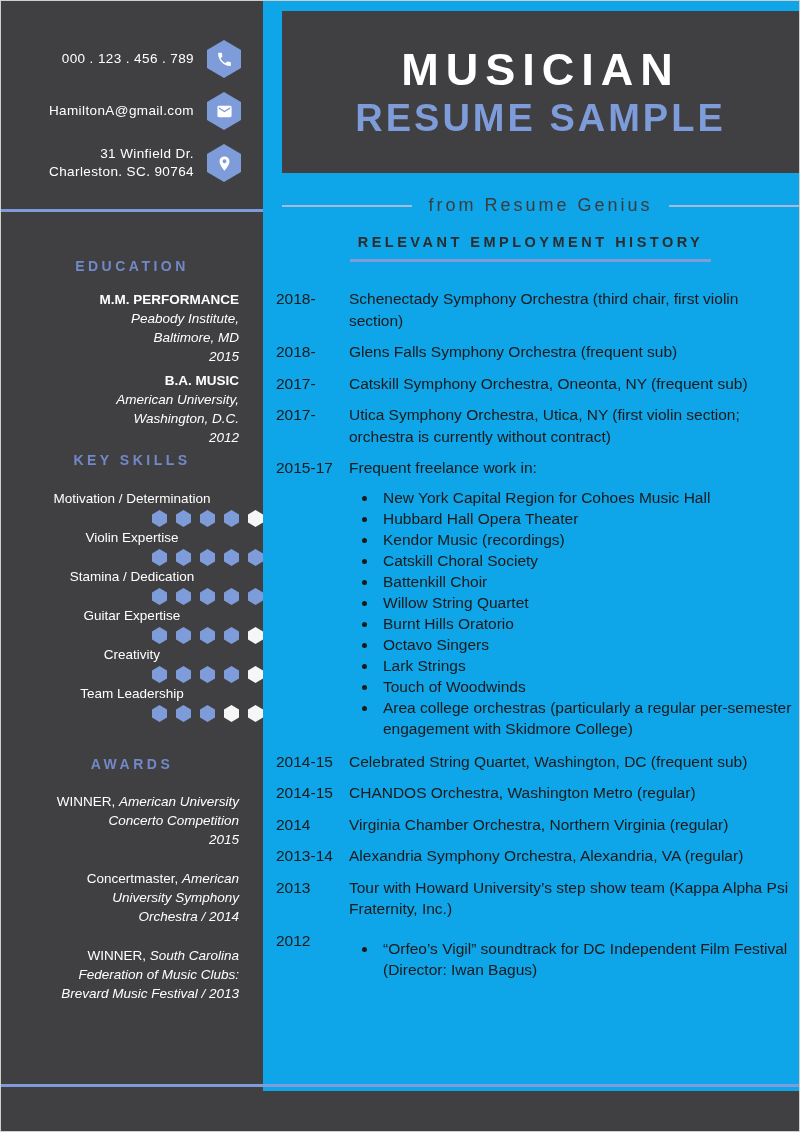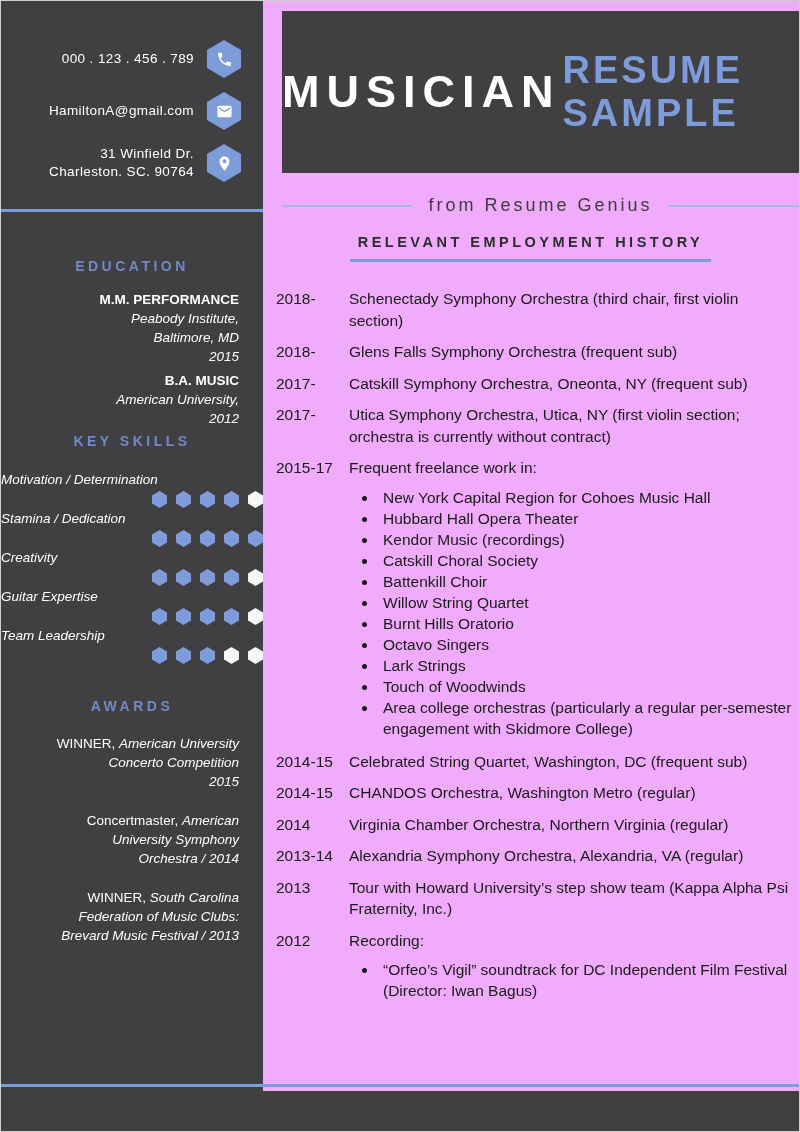--- a/index.html
+++ b/index.html
@@ -1,18 +1,18 @@
 <!DOCTYPE html>
 <html style="--dark: #404042; --accent: #7e9cd9; --heading-blue: #7289c9; --line-light: #a9b9dd; --text-dark: #1a1a1a;"><head>
 <meta charset="utf-8">
 <style>
   html,body { margin:0; padding:0; background:#ffffff; }
   .page {
     position:relative; width:800px; height:1132px; box-sizing:border-box;
-    border:1px solid #cfcfcf; background:#f0abfc; overflow:hidden;
+    border:1px solid #cfcfcf; background:#0ea5e9; overflow:hidden;
     font-family:"Liberation Sans", sans-serif; color:var(--text-dark, #1a1a1a);
   }
 
   
   .sidebar {
     position:absolute; left:0; top:0; width:262px; height:1092px;
     background:var(--dark, #404042); color:#ffffff; box-sizing:border-box;
   }
   .contact { padding-top:38px; }
   .contact-row {
@@ -35,40 +35,40 @@
   #education-heading { margin-top:46px; }
   #skills-heading   { }
   #awards-heading   { margin-top:34px; }
 
   .edu-list { margin-top:16px; padding:0 24px 0 20px; text-align:right; }
   .edu-entry { font-size:13.5px; line-height:19px; margin-bottom:5px; }
   .edu-degree { font-weight:600; }
   .edu-line { font-style:italic; }
 
   .skills-list { margin-top:22px; }
-  .skill-item { text-align:left; margin-bottom:2px;font-style:italic; }
+  .skill-item { text-align:center; margin-bottom:2px; }
   .skill-label { font-size:13.5px; line-height:17px; margin-bottom:3px; }
   .hex-row { display:flex; justify-content:flex-end; gap:9px; }
   .hex {
     width:15px; height:17px;
     clip-path:polygon(50% 0,100% 26%,100% 74%,50% 100%,0 74%,0 26%);
   }
   .hex-filled { background:var(--accent, #7e9cd9); }
   .hex-empty  { background:#f6f6f6; }
 
   .awards-list { margin-top:20px; padding:0 24px 0 26px; text-align:right; }
   .award-entry { font-size:13.5px; line-height:19px; margin-bottom:20px; }
   .award-entry em { font-style:italic; }
   .award-prefix { font-style:normal; }
 
   
   .title-box {
     position:absolute; left:281px; right:0; top:10px; height:162px;
     background:var(--dark, #404042);
-    display:flex; flex-direction:row; justify-content:center; align-items:center; gap:2px;
+    display:flex; flex-direction:column; justify-content:center; align-items:center; gap:2px;
   }
   .title-main { color:#ffffff; font-size:45px; font-weight:bold; letter-spacing:7px; line-height:1.12; }
   .title-sub  { color:var(--accent, #7e9cd9); font-size:38px; font-weight:bold; letter-spacing:3px; line-height:1.12; }
 
   .tagline-row {
     position:absolute; left:281px; right:0; top:194px;
     display:flex; align-items:center; gap:16px;
   }
   .tagline-line { flex:1; height:2px; background:var(--line-light, #a9b9dd); }
   .tagline-text { font-size:18px; letter-spacing:3px; color:#3c3c3c; white-space:nowrap; }
@@ -136,58 +136,69 @@
     <div class="edu-list" id="education-entries">
         <div class="edu-entry">
           <div class="edu-degree">M.M. PERFORMANCE</div>
           <div class="edu-line">Peabody Institute,</div>
           <div class="edu-line">Baltimore, MD</div>
           <div class="edu-line">2015</div>
         </div>
         <div class="edu-entry">
           <div class="edu-degree">B.A. MUSIC</div>
           <div class="edu-line">American University,</div>
+          <div class="edu-line">Washington, D.C.</div>
           <div class="edu-line">2012</div>
         </div>
       </div>
 
     <h2 class="side-heading" id="skills-heading">KEY SKILLS</h2>
     <div class="skills-list" id="skills-list">
         <div class="skill-item">
           <div class="skill-label">Motivation / Determination</div>
           <div class="hex-row">
             <span class="hex hex-filled"></span>
             <span class="hex hex-filled"></span>
             <span class="hex hex-filled"></span>
             <span class="hex hex-filled"></span>
             <span class="hex hex-empty"></span>
           </div>
         </div>
         <div class="skill-item">
+          <div class="skill-label">Violin Expertise</div>
+          <div class="hex-row">
+            <span class="hex hex-filled"></span>
+            <span class="hex hex-filled"></span>
+            <span class="hex hex-filled"></span>
+            <span class="hex hex-filled"></span>
+            <span class="hex hex-filled"></span>
+          </div>
+        </div>
+        <div class="skill-item">
           <div class="skill-label">Stamina / Dedication</div>
           <div class="hex-row">
             <span class="hex hex-filled"></span>
             <span class="hex hex-filled"></span>
             <span class="hex hex-filled"></span>
             <span class="hex hex-filled"></span>
             <span class="hex hex-filled"></span>
           </div>
         </div>
         <div class="skill-item">
+          <div class="skill-label">Guitar Expertise</div>
+          <div class="hex-row">
+            <span class="hex hex-filled"></span>
+            <span class="hex hex-filled"></span>
+            <span class="hex hex-filled"></span>
+            <span class="hex hex-filled"></span>
+            <span class="hex hex-empty"></span>
+          </div>
+        </div>
+        <div class="skill-item">
           <div class="skill-label">Creativity</div>
-          <div class="hex-row">
-            <span class="hex hex-filled"></span>
-            <span class="hex hex-filled"></span>
-            <span class="hex hex-filled"></span>
-            <span class="hex hex-filled"></span>
-            <span class="hex hex-empty"></span>
-          </div>
-        </div>
-        <div class="skill-item">
-          <div class="skill-label">Guitar Expertise</div>
           <div class="hex-row">
             <span class="hex hex-filled"></span>
             <span class="hex hex-filled"></span>
             <span class="hex hex-filled"></span>
             <span class="hex hex-filled"></span>
             <span class="hex hex-empty"></span>
           </div>
         </div>
         <div class="skill-item">
           <div class="skill-label">Team Leadership</div>
@@ -306,21 +317,20 @@
         </div>
         <div class="emp-row">
           <div class="emp-year">2013</div>
           <div class="emp-text">
             <div class="emp-line">Tour with Howard University’s step show team (Kappa Alpha Psi Fraternity, Inc.)</div>
           </div>
         </div>
         <div class="emp-row">
           <div class="emp-year">2012</div>
           <div class="emp-text">
-            <div class="emp-line">Recording:</div>
             <ul class="emp-bullets">
               <li class="emp-bullet">“Orfeo’s Vigil” soundtrack for DC Independent Film Festival (Director: Iwan Bagus)</li>
             </ul>
           </div>
         </div>
       </div>
   </main>
 
   <div class="bottom-line"></div>
   <footer class="bottom-bar"></footer>

